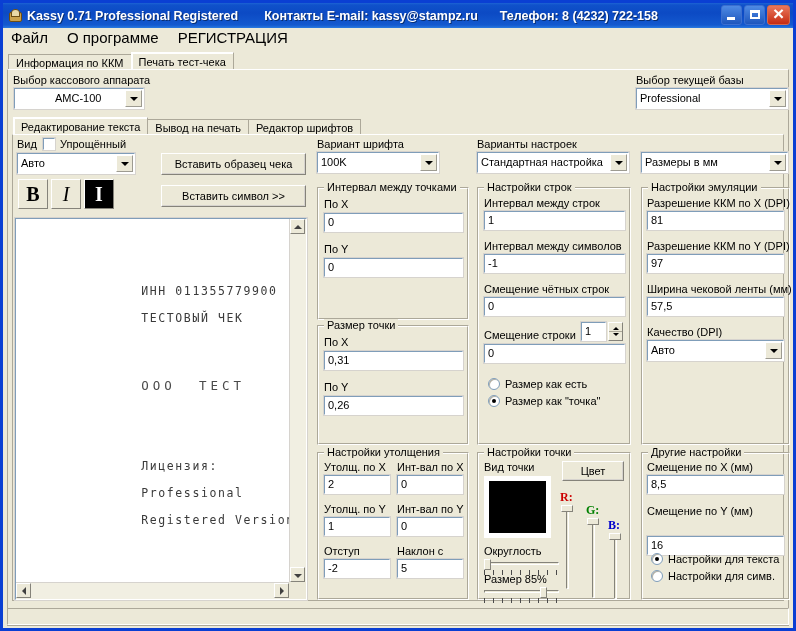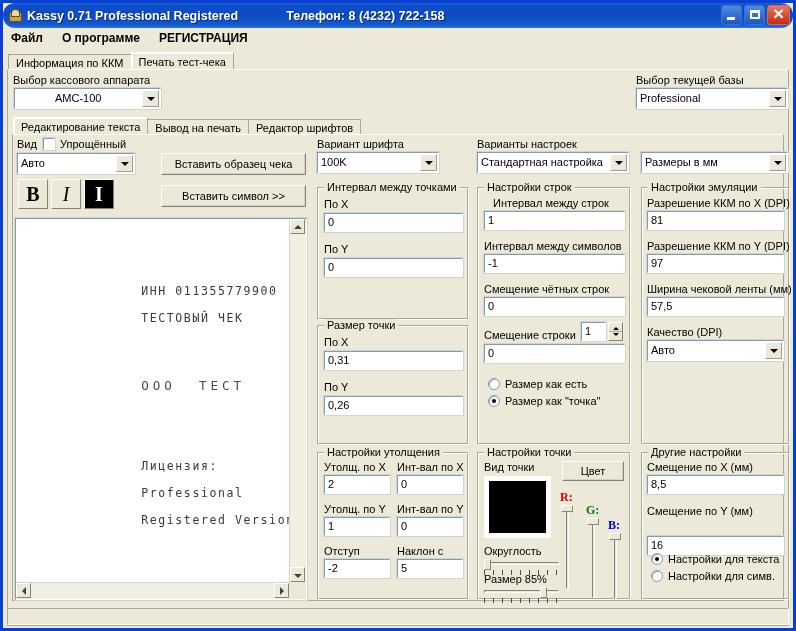--- a/index.html
+++ b/index.html
@@ -17,21 +17,20 @@
     box-sizing:border-box;
     border:3px solid #0a3fd3;
     background:#ece9d8;
   }
   .titlebar{
     height:25px;
     background:linear-gradient(to bottom,#1c63d4 0%,#0f51ca 8%,#0c4ac4 40%,#1359cf 88%,#2a7ae0 100%);
     display:flex;align-items:center;
     padding:0 2px 0 4px;
     position:relative;
-    border-radius:12px;
   }
   .title-ico{
     width:16px;height:16px;margin-right:4px;flex:0 0 auto;position:relative;
   }
   .title-ico .s1{position:absolute;left:2px;top:4px;width:11px;height:8px;background:#c9a24e;border:1px solid #6b4d14;border-radius:2px;}
   .title-ico .s2{position:absolute;left:4px;top:1px;width:7px;height:6px;background:#e8d9a8;border:1px solid #6b4d14;border-radius:50% 50% 0 0;}
   .title-text{
     color:#fff;font-weight:bold;font-size:12.5px;
     text-shadow:1px 1px 0 rgba(0,0,0,.45);
     white-space:nowrap;
@@ -48,21 +47,21 @@
   .tb-close{background:linear-gradient(to bottom,#e9775c,#c62b12);border-color:#d46a4f;width:23px;}
   .tb-min::after{content:"";position:absolute;left:5px;bottom:4px;width:8px;height:3px;background:#fff;}
   .tb-max::after{content:"";position:absolute;left:5px;top:4px;width:10px;height:9px;border:2px solid #fff;box-sizing:border-box;border-top-width:3px;}
   .tb-close::after{content:"\00D7";position:absolute;left:0;right:0;top:-3px;text-align:center;color:#fff;font-size:19px;font-weight:bold;font-family:"Liberation Sans",sans-serif;}
   
   .menubar{
     height:19px;display:flex;align-items:center;
     background:#ece9d8;padding-left:6px;gap:15px;
     border-bottom:1px solid #ece9d8;
   }
-  .menuitem{font-size:12px;padding:1px 2px;cursor:default;font-weight:bold;}
+  .menuitem{font-size:15px;padding:1px 2px;cursor:default;}
   
   .tabstrip{position:relative;height:19px;padding-left:5px;display:flex;align-items:flex-end;}
   .tab{
     font-size:11px;padding:2px 7px 2px 7px;
     border:1px solid #aca899;border-bottom:none;
     background:#ece9d8;
     margin-right:-1px;
     position:relative;
     height:15px;box-sizing:border-box;
     white-space:nowrap;
@@ -280,20 +279,21 @@
 
 <div class="window">
 
   <div class="titlebar">
     <div class="title-ico">
       <div class="s1"></div>
         <div class="s2"></div>
     </div>
     <div class="title-text">Kassy 0.71 Professional Registered</div>
     <div class="title-gap1"></div>
+    <div class="title-text">Контакты E-mail: kassy@stampz.ru</div>
     <div class="title-gap2"></div>
     <div class="title-text">Телефон: 8 (4232) 722-158</div>
     <div class="tb-buttons">
       <div class="tb-btn tb-min"></div>
       <div class="tb-btn tb-max"></div>
       <div class="tb-btn tb-close"></div>
     </div>
   </div>
 
   <div class="menubar">
@@ -303,21 +303,21 @@
   </div>
 
   <div class="tabstrip" style="margin-top:2px;">
     <div class="tab">Информация по ККМ</div>
     <div class="tab active">Печать тест-чека</div>
   </div>
 
   <div class="tabpanel" style="height:555px;">
 
     <div class="lbl" style="position:absolute;left:5px;top:4px;">Выбор кассового аппарата</div>
-    <div class="combo" style="position:absolute;left:6px;top:18px;width:147px;padding-left:40px;">
+    <div class="combo" style="position:absolute;left:6px;top:18px;width:130px;padding-left:40px;">
       <span>АМС-100</span>
       <div class="arrowbox"></div>
     </div>
 
     <div class="lbl" style="position:absolute;left:628px;top:4px;">Выбор текущей базы</div>
     <div class="combo" style="position:absolute;left:628px;top:18px;width:152px;">
       <span>Professional</span>
       <div class="arrowbox"></div>
     </div>
 
@@ -421,21 +421,21 @@
 
     <div class="lbl" style="position:absolute;left:469px;top:68px;">Варианты настроек</div>
     <div class="combo" style="position:absolute;left:469px;top:82px;width:152px;">
       <span>Стандартная настройка</span>
       <div class="arrowbox"></div>
     </div>
 
     <div class="group" style="left:469px;top:117px;width:154px;height:258px;">
       <div class="gshadow"></div>
       <div class="grouptitle">Настройки строк</div>
-      <div class="lbl" style="position:absolute;left:15px;top:9px;text-align:right;">Интервал между строк</div>
+      <div class="lbl" style="position:absolute;left:6px;top:9px;text-align:right;">Интервал между строк</div>
       <div class="field" style="position:absolute;left:6px;top:23px;width:141px;">1</div>
 
       <div class="lbl" style="position:absolute;left:6px;top:52px;">Интервал между символов</div>
       <div class="field" style="position:absolute;left:6px;top:66px;width:141px;">-1</div>
 
       <div class="lbl" style="position:absolute;left:6px;top:95px;">Смещение чётных строк</div>
       <div class="field" style="position:absolute;left:6px;top:109px;width:141px;">0</div>
 
       <div class="lbl" style="position:absolute;left:6px;top:141px;">Смещение строки</div>
       <div class="field" style="position:absolute;left:103px;top:134px;width:25px;">1</div>

